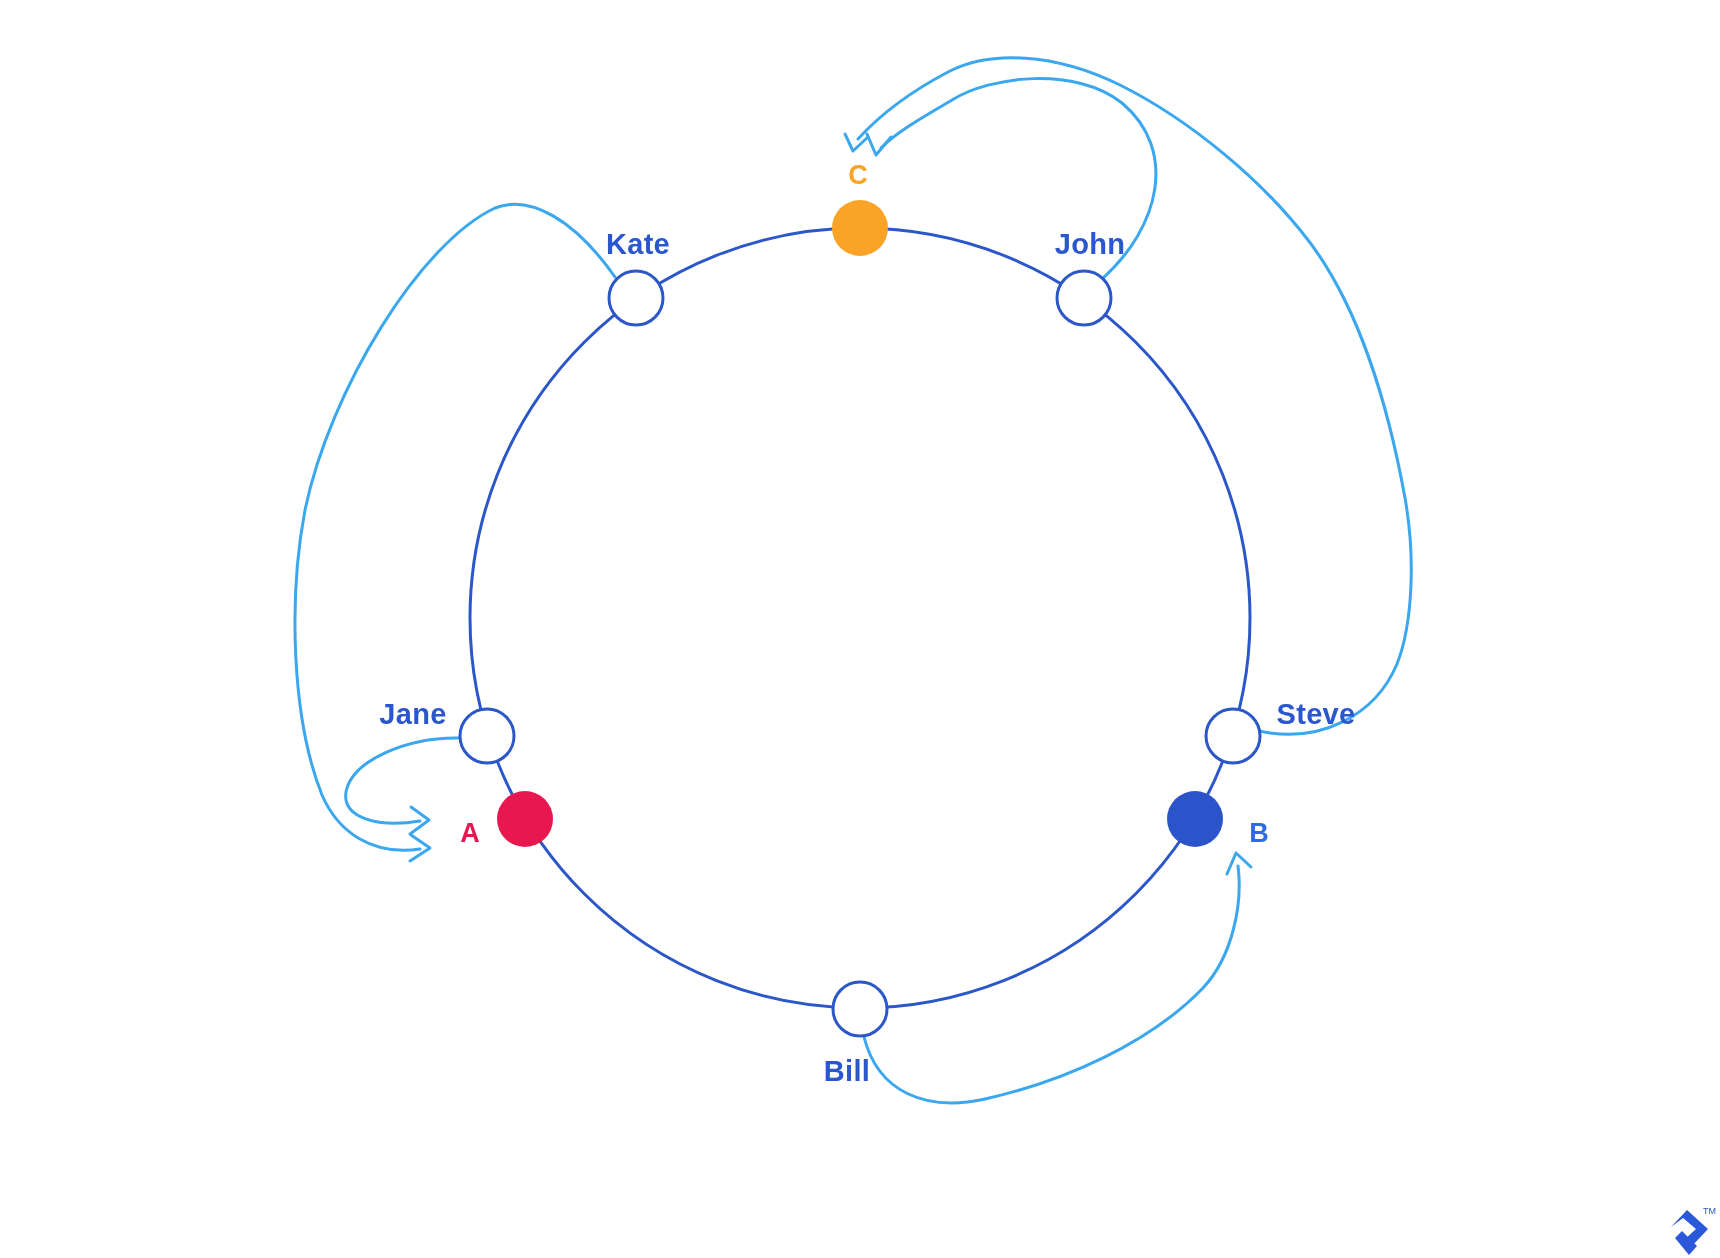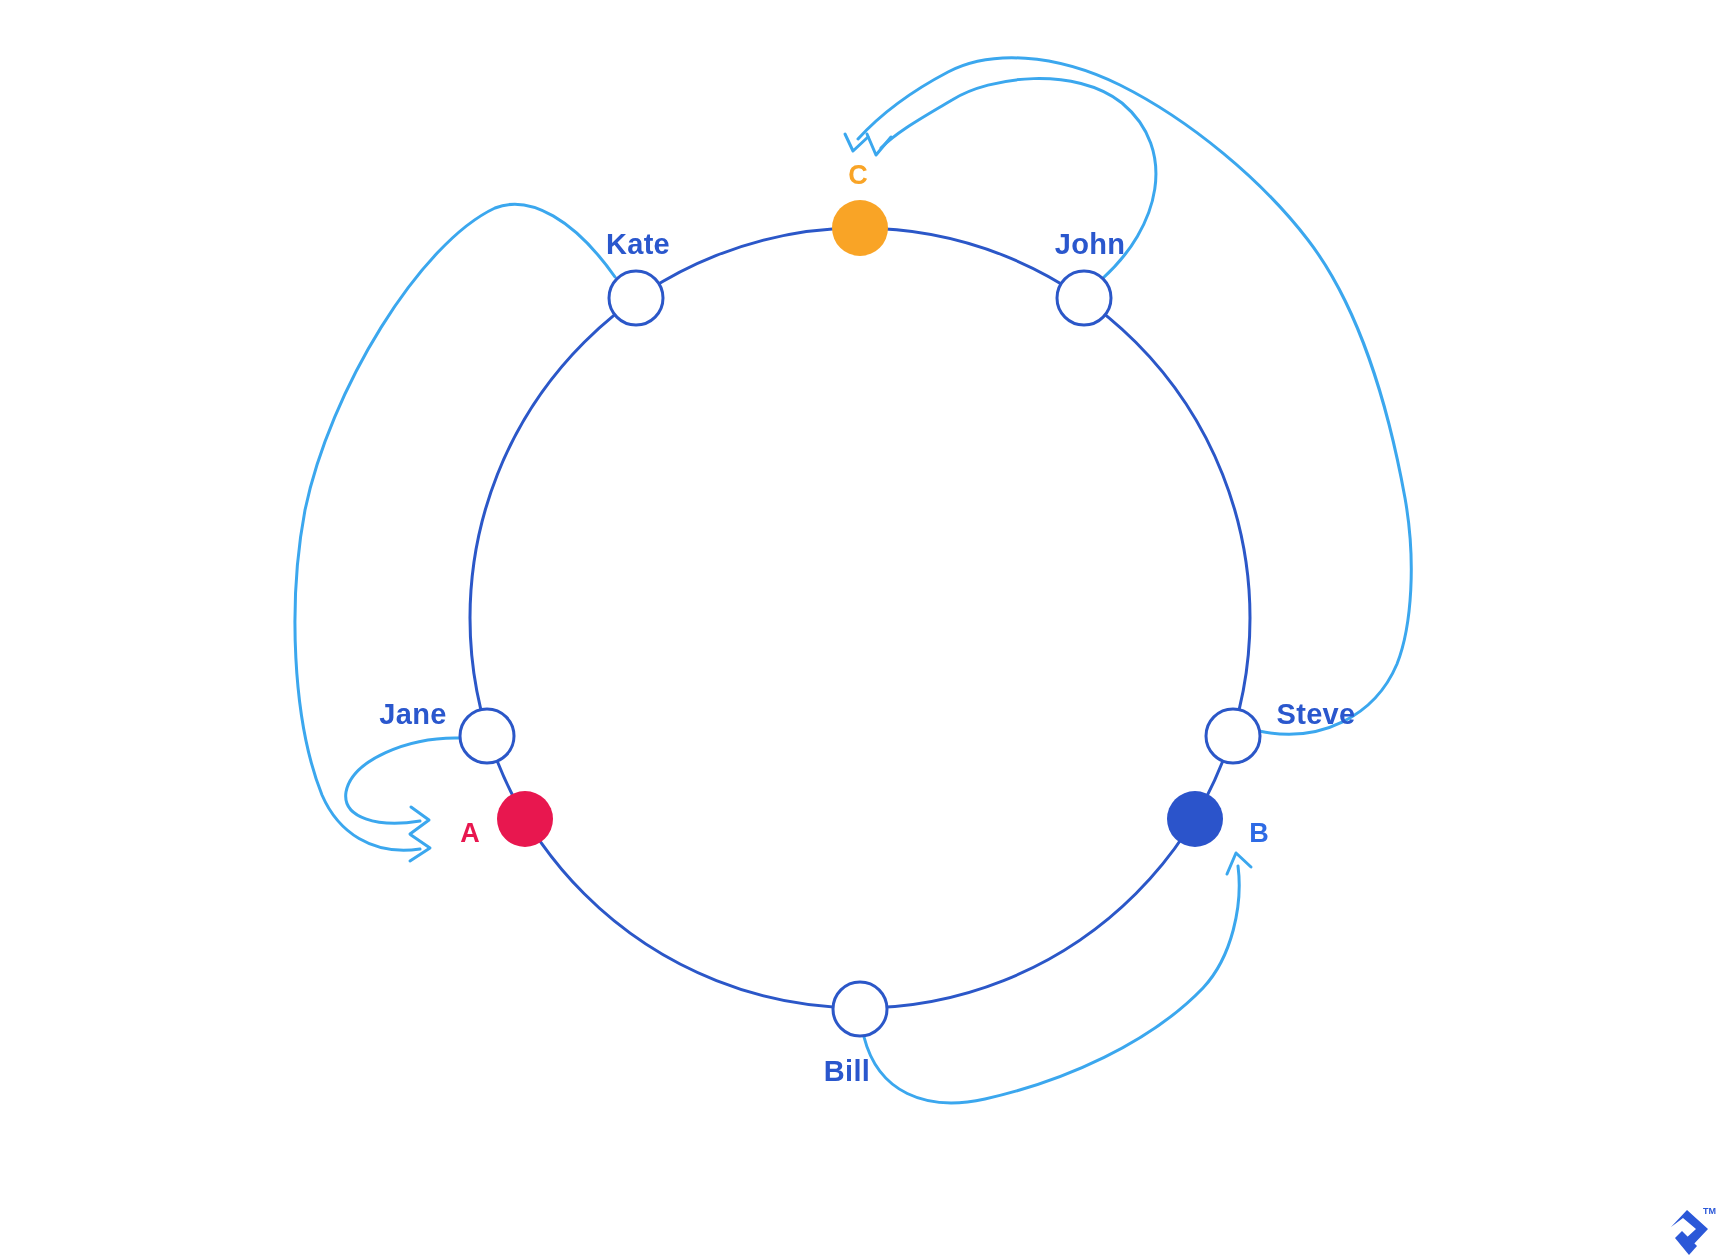--- a/index.html
+++ b/index.html
@@ -33,21 +33,21 @@
   #logo {
     position: absolute;
     left: 1670px;
     top: 1205px;
   }
   #trademark {
     position: absolute;
     left: 1703px;
     top: 1206px;
     font-size: 9px;
-    font-weight: 700;
+    font-weight: 400;
   }
 </style>
 </head>
 <body>
 
 <div id="page">
 
   <svg id="diagram-svg" width="1720" height="1258" viewBox="0 0 1720 1258">
 
     <circle class="ring" cx="860" cy="618" r="390" stroke="#2B57C8"></circle>

